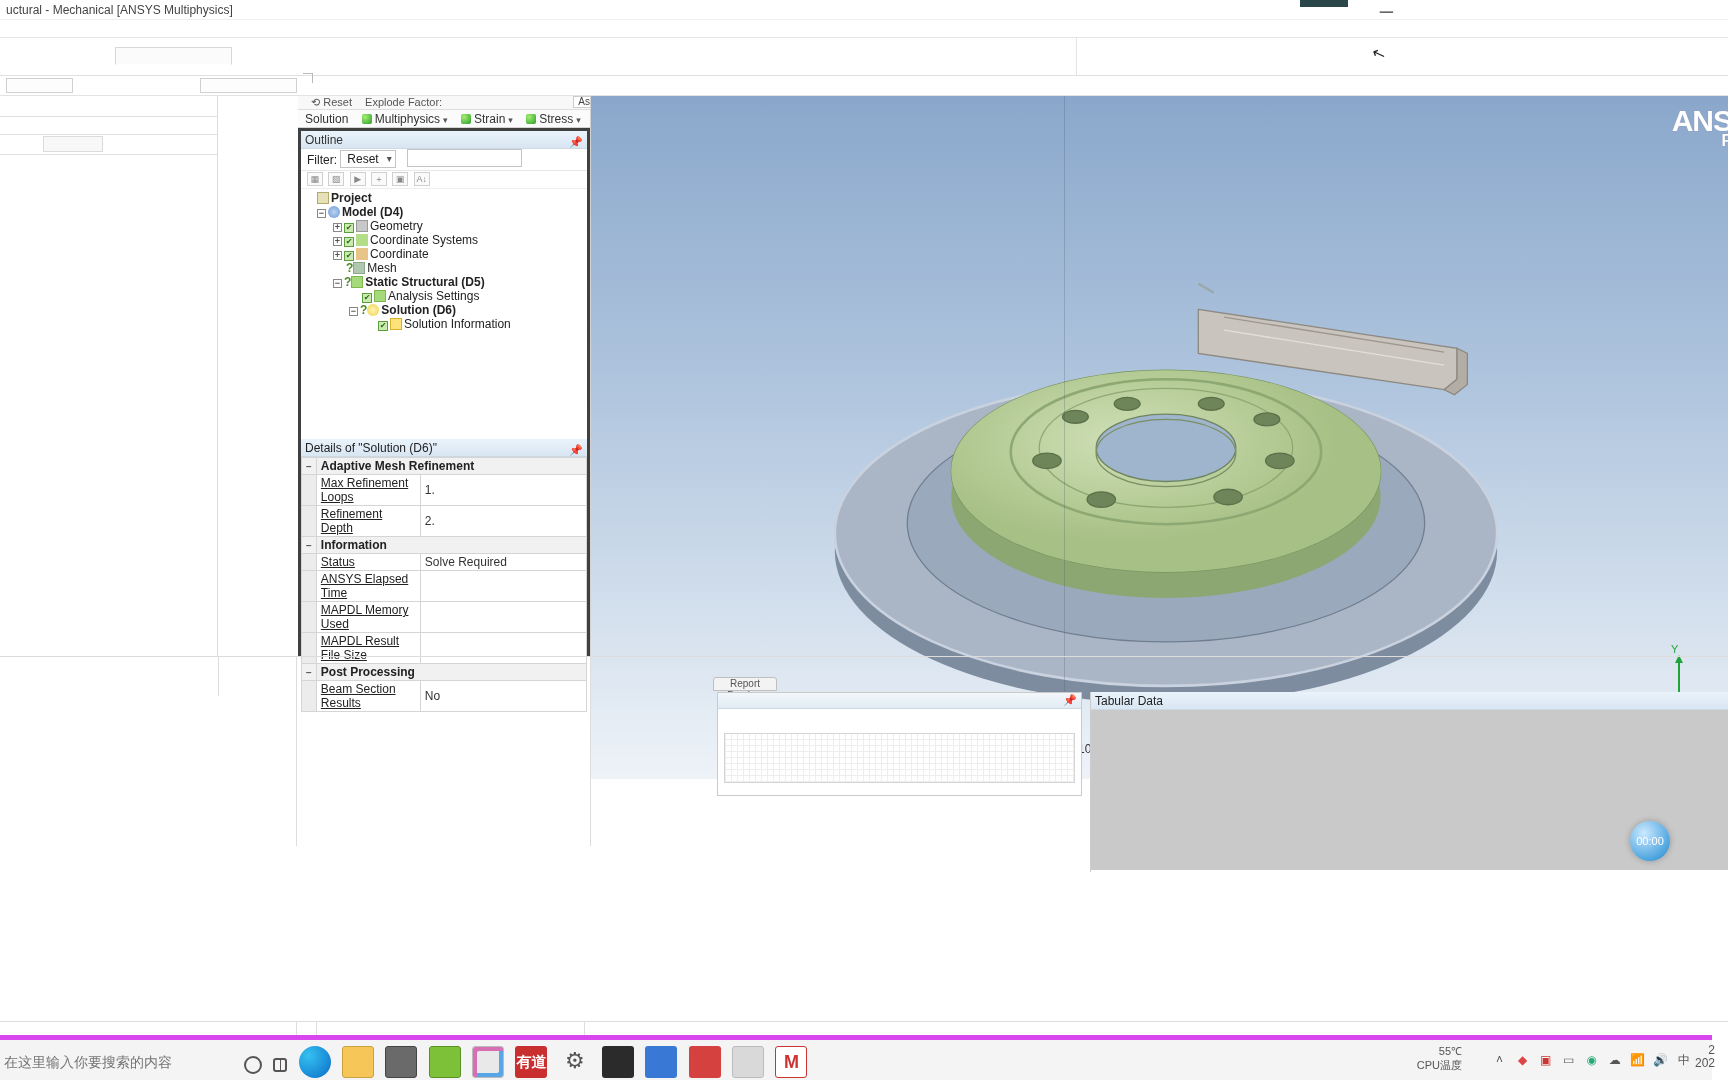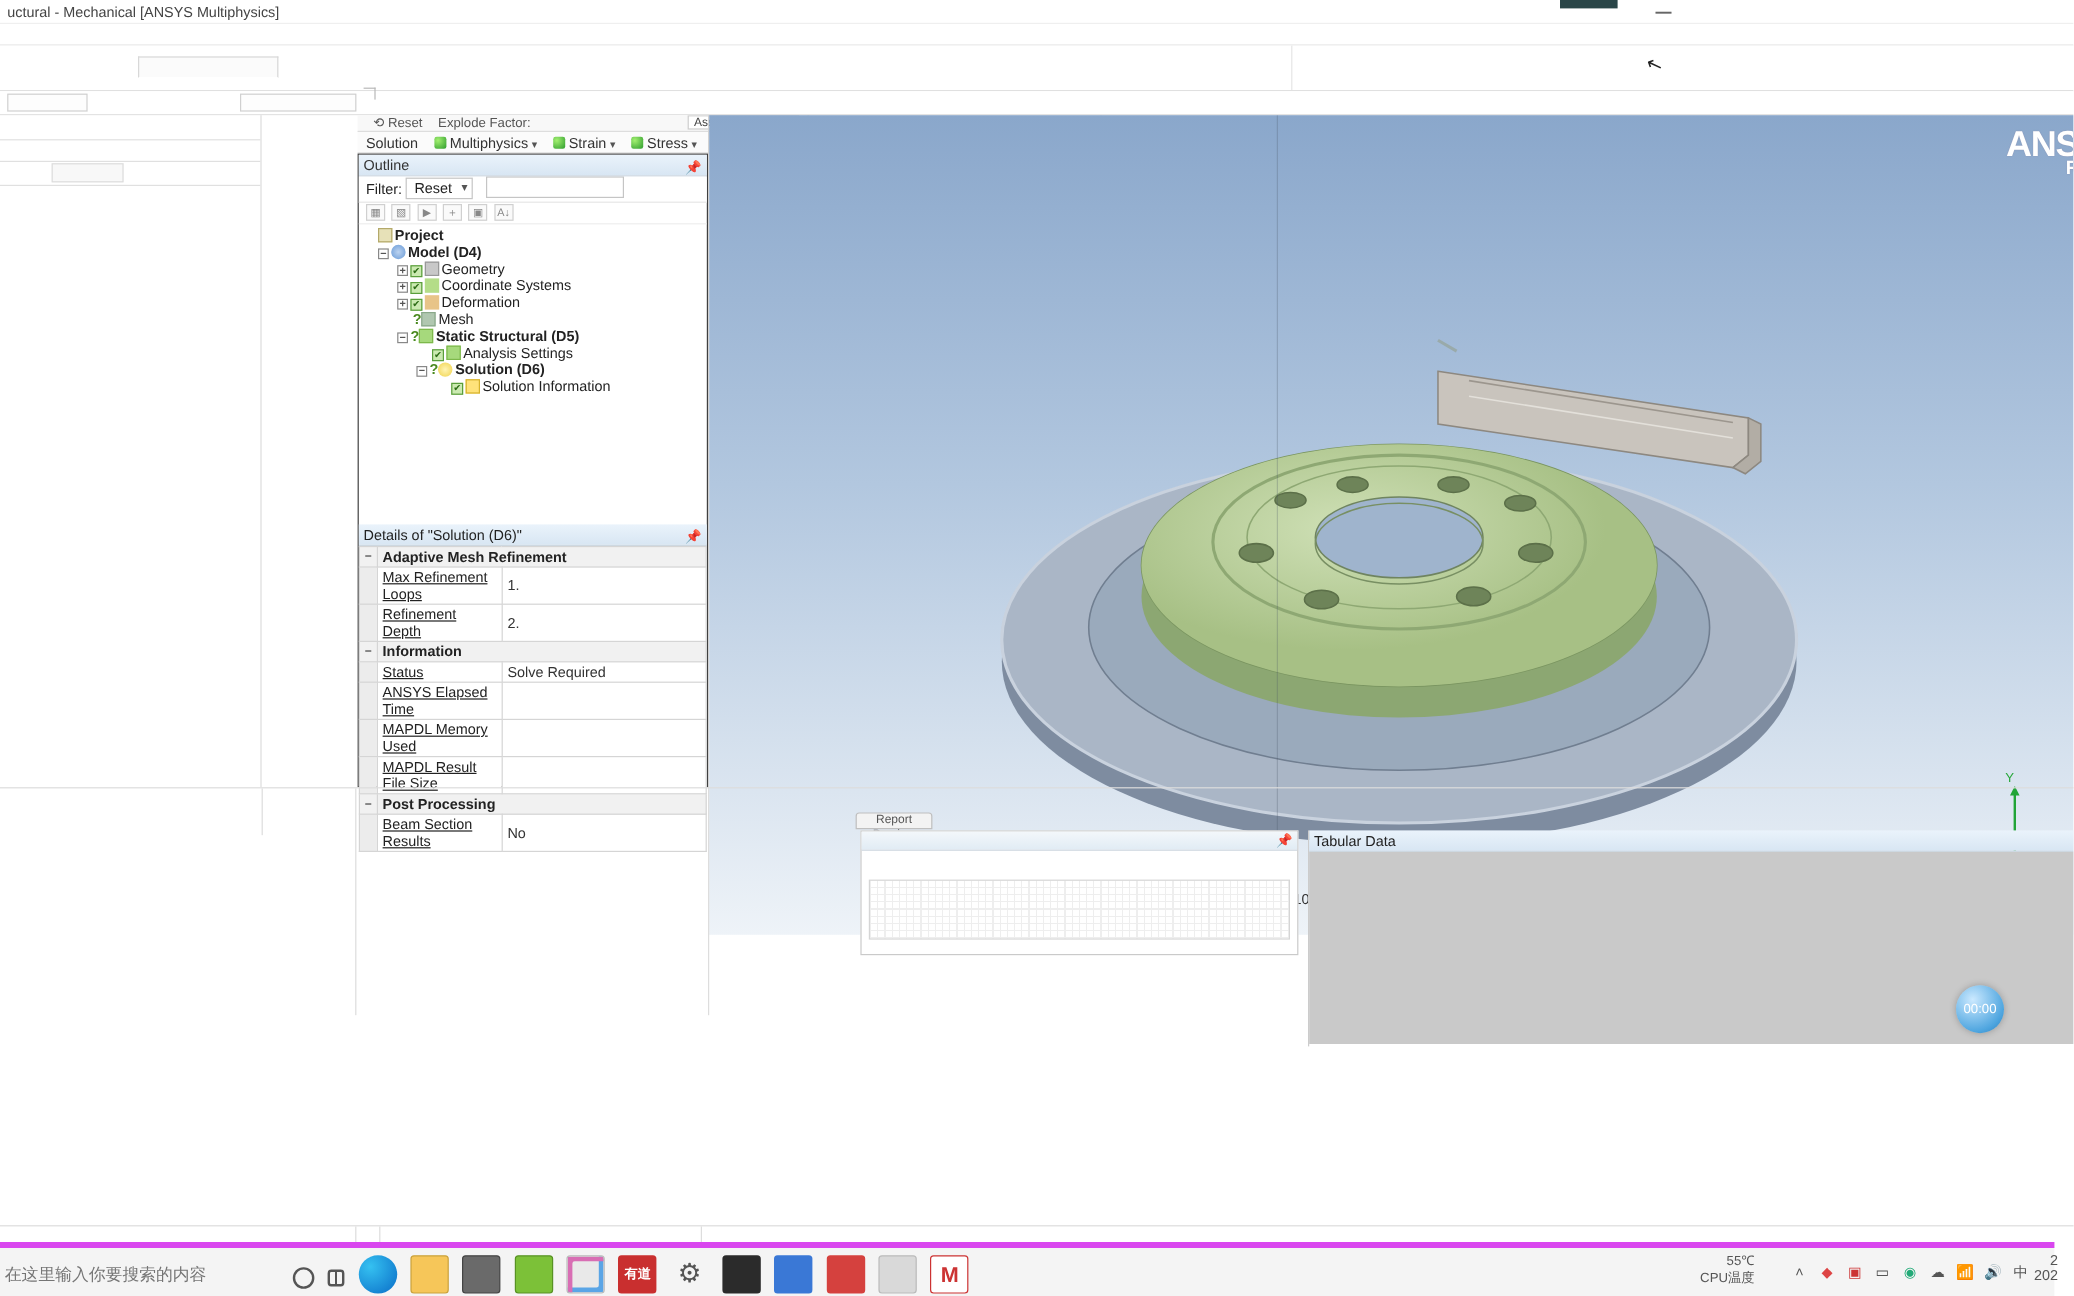--- a/index.html
+++ b/index.html
@@ -193,21 +193,21 @@
     vertical-align:middle; border-radius:3px; }
   .tb.cortana { border:2px solid #555; border-radius:50%; width:18px; height:18px; margin-top:8px; }
   .tb.tasks { border:2px solid #555; width:14px; height:14px; margin-top:8px;
     background:linear-gradient(90deg,transparent 45%,#555 45%,#555 55%,transparent 55%); }
   .tb.edge { background:radial-gradient(circle at 30% 30%,#35c1f1,#0a6dc7); border-radius:50%; }
   .tb.files { background:#f6c659; border:1px solid #caa23c; }
   .tb.store { background:#6a6a6a; border:1px solid #444; }
   .tb.wo { background:#7cc138; border:1px solid #589224; }
   .tb.paint { background:#e9e9e9; border:1px solid #bbb;
     box-shadow:inset 4px 4px 0 #d86eb4, inset -4px -4px 0 #5aa5e6; }
-  .tb.ease { background:#c92f2f; color:#fff; font-size:11px; font-weight:bold;
+  .tb.ease { background:#c92f2f; color:#fff; font-size:15px; font-weight:bold;
     text-align:center; line-height:32px; }
   .tb.gear { color:#555; font-size:22px; text-align:center; line-height:30px; }
   .tb.dark { background:#2b2b2b; }
   .tb.blue { background:#3a78d6; }
   .tb.red { background:#d5413e; }
   .tb.gray { background:#d9d9d9; border:1px solid #bbb; }
   .tb.m { background:#fff; border:1px solid #c33; color:#c33; font-weight:bold;
     text-align:center; line-height:30px; font-size:18px; }
 
   .sys { position:absolute; right:0; top:0; height:45px; font-size:11px; color:#555;
@@ -281,21 +281,21 @@
       <span class="item"><span class="g"></span><span>Damage</span><span class="arrow">▾</span></span>
       <span class="item"><span class="g"></span><span>Linearized Stress</span><span class="arrow">▾</span></span>
       <span class="item"><span class="g p"></span><span>Probe</span><span class="arrow">▾</span></span>
       <span class="item"><span class="g y"></span><span>Tools</span><span class="arrow">▾</span></span>
       <span class="item"><span class="g y"></span><span>User Defined Result</span></span>
       <span class="item dis"><span class="g" style="background:#ccc"></span><span>Campbell Diagram</span></span>
       <span class="item"><span class="g" style="background:#c99"></span><span>Coordinate Systems</span><span class="arrow">▾</span></span>
       
     </div>
 
-    <div style="position:absolute; left:80px; right:0; top:32px; bottom:0; border:1px solid #404040;">
+    <div style="position:absolute; left:80px; right:0; top:32px; bottom:0; border:3px solid #404040;">
 
       <div class="outlinehdr">
         <span>Outline</span>
         <span class="pin">📌</span>
       </div>
       <div class="filterrow">
         <span>Filter:</span>
         <span class="sel">Reset</span>
         <span class="txt"></span>
       </div>
@@ -305,21 +305,21 @@
         <span class="mi">▶</span>
         <span class="mi">＋</span>
         <span class="mi">▣</span>
         <span class="mi">A↓</span>
       </div>
       <div class="tree">
         <div class="row l1"><span class="ico proj"></span><span class="bold">Project</span></div>
         <div class="row l2"><span class="expander">−</span><span class="ico model"></span><span class="bold">Model (D4)</span></div>
         <div class="row l3"><span class="expander">+</span><span class="chk">✔</span><span class="ico geom"></span><span>Geometry</span></div>
         <div class="row l3"><span class="expander">+</span><span class="chk">✔</span><span class="ico coord"></span><span>Coordinate Systems</span></div>
-        <div class="row l3"><span class="expander">+</span><span class="chk">✔</span><span class="ico conn"></span><span>Deformation</span></div>
+        <div class="row l3"><span class="expander">+</span><span class="chk">✔</span><span class="ico conn"></span><span>Coordinate</span></div>
         <div class="row l3"><span style="display:inline-block;width:13px"></span><span class="qmark">?</span><span class="ico mesh"></span><span>Mesh</span></div>
         <div class="row l3"><span class="expander">−</span><span class="qmark">?</span><span class="ico ana"></span><span class="bold">Static Structural (D5)</span></div>
         <div class="row l4"><span style="display:inline-block;width:13px"></span><span class="chk">✔</span><span class="ico ana"></span><span>Analysis Settings</span></div>
         <div class="row l4"><span class="expander">−</span><span class="qmark">?</span><span class="ico sol"></span><span class="bold">Solution (D6)</span></div>
         <div class="row l5"><span style="display:inline-block;width:13px"></span><span class="chk">✔</span><span class="ico solinfo"></span><span>Solution Information</span></div>
       </div>
 
       <div class="detailshdr">
         <span>Details of "Solution (D6)"</span>
         <span class="pin">📌</span>

